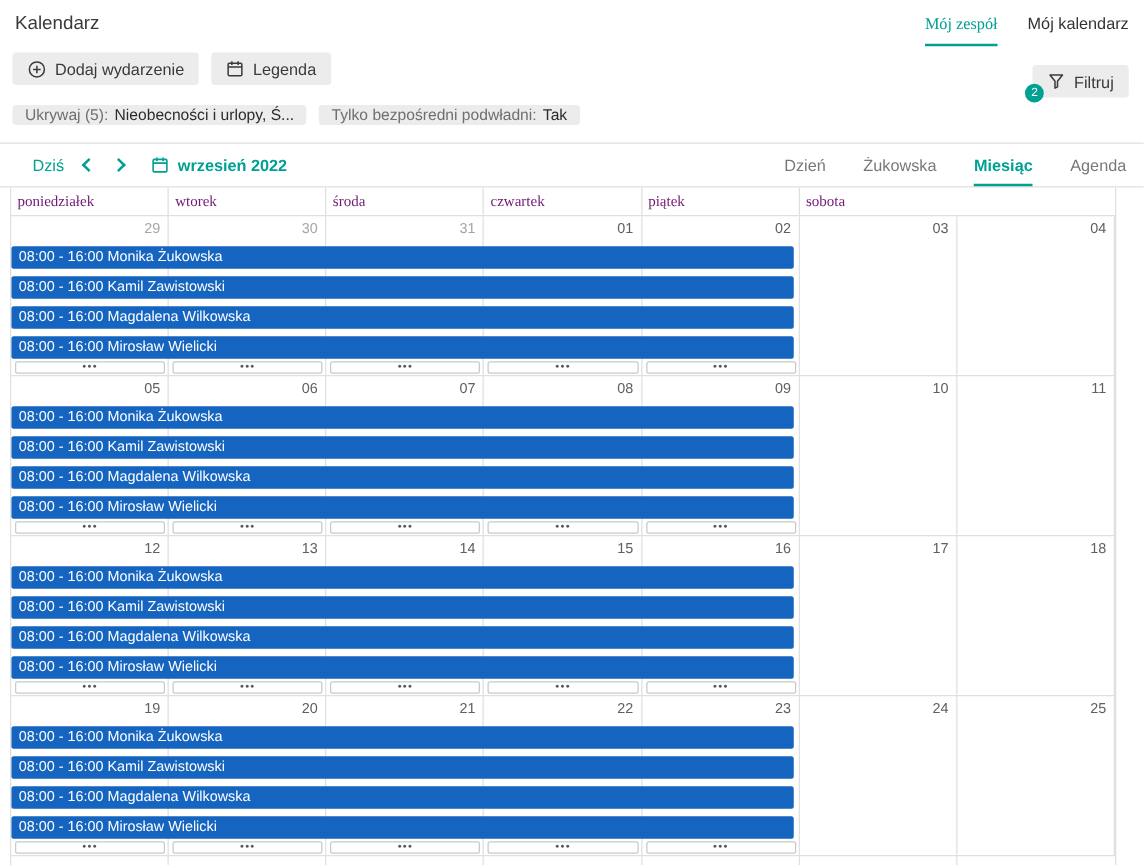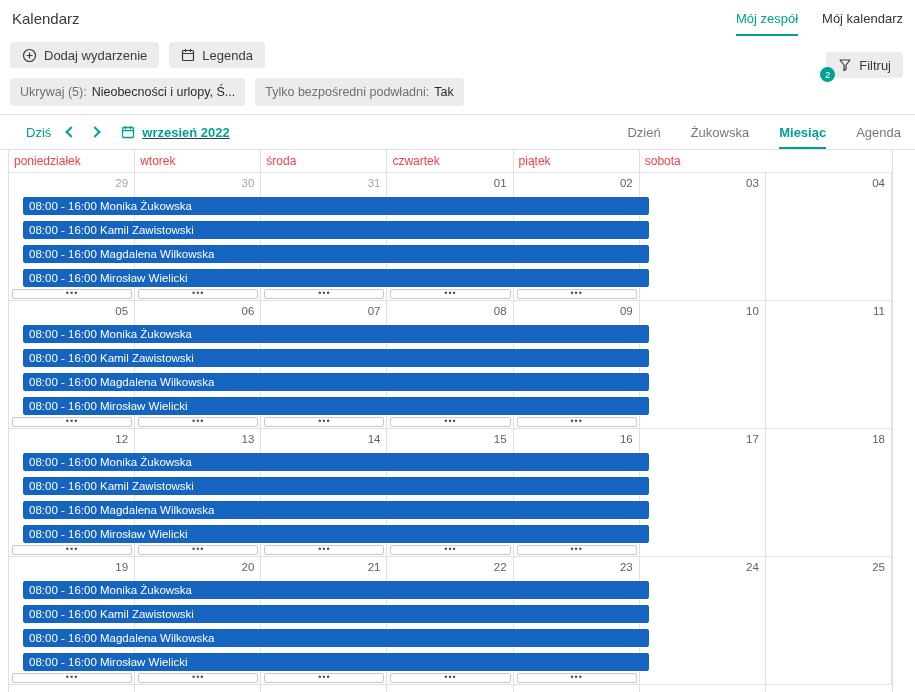--- a/index.html
+++ b/index.html
@@ -14,66 +14,66 @@
   html,body{margin:0;padding:0;}
   body{
     width:915px;height:692px;overflow:hidden;background:#fff;
     font-family:"Liberation Sans",sans-serif;color:var(--text);position:relative;
   }
   
   .header{height:34px;padding:10px 12px 0 12px;display:flex;justify-content:space-between;align-items:flex-start;}
   .page-title{font-size:15px;font-weight:500;color:#3a3a3a;}
   .top-tabs{display:flex;gap:24px;font-size:13px;margin-top:1px;}
   .top-tab{padding-bottom:8px;color:#333;cursor:pointer;}
-  .top-tab.active{color:var(--accent);border-bottom:2px solid var(--accent);}
+  .top-tab.active{color:var(--accent);border-bottom:2px solid var(--accent);font-family:Liberation Serif, serif;}
   
   .toolbar{height:36px;padding:6px 12px 0 10px;display:flex;align-items:center;gap:10px;}
   .btn{display:inline-flex;align-items:center;gap:7px;background:var(--btn-bg);border:none;border-radius:3px;
        height:26px;padding:0 12px;font-size:13px;color:#3a3a3a;font-family:inherit;cursor:pointer;justify-content:center;}
   .filter-wrap{margin-left:auto;position:relative;margin-top:20px;}
   .badge{position:absolute;left:-6px;bottom:-4px;width:15px;height:15px;border-radius:50%;
          background:var(--accent);color:#fff;font-size:9.5px;display:flex;align-items:center;justify-content:center;}
   
   .filters{height:36px;padding:8px 12px 0 10px;display:flex;align-items:center;gap:10px;}
   .search{position:relative;width:178px;}
   .search input{width:100%;height:25px;border:1px solid #c8c8c8;border-radius:4px;padding:0 28px 0 10px;
                 font-size:12.5px;color:#333;font-family:inherit;outline:none;}
   .search input::placeholder{color:#9e9e9e;}
   .search .mag{position:absolute;right:7px;top:5px;}
-  .chip{background:var(--btn-bg);border-radius:3px;height:28px;display:inline-flex;align-items:center;
+  .chip{background:var(--btn-bg);border-radius:3px;height:16px;display:inline-flex;align-items:center;
         padding:0 10px;font-size:12.5px;gap:5px;cursor:pointer;white-space:nowrap;}
   .chip .lab{color:#6f6f6f;} .chip .val{color:#2b2b2b;}
   
   .cal-toolbar{margin-top:8px;border-top:1px solid var(--border);border-bottom:1px solid var(--border);
                height:36px;display:flex;align-items:stretch;padding:0 14px 0 26px;}
   .cal-left{display:flex;align-items:center;gap:16px;}
   .today-btn{color:var(--accent);font-size:13px;font-weight:500;background:none;border:none;font-family:inherit;cursor:pointer;padding:0;}
   .chev{width:8px;height:8px;border-left:2px solid var(--accent);border-bottom:2px solid var(--accent);display:inline-block;cursor:pointer;}
   .chev.left{transform:rotate(45deg);}
   .chev.right{transform:rotate(225deg);}
-  .month-group{display:flex;gap:7px;margin-left:6px;cursor:pointer;text-decoration:underline;}
+  .month-group{display:flex;gap:7px;margin-left:6px;cursor:pointer;}
   .month-label{color:var(--accent);font-size:13px;font-weight:600;}
   .view-tabs{margin-left:auto;display:flex;gap:30px;font-size:13px;color:#787878;}
   .view-tab{display:flex;align-items:center;position:relative;cursor:pointer;}
   .view-tab.active{color:var(--accent);font-weight:600;}
   .view-tab.active::after{content:'';position:absolute;left:0;right:0;bottom:0;height:2px;background:var(--accent);}
   
   .grid{margin:0 22px 0 8px;}
   .day-headers{display:grid;grid-template-columns:repeat(7,1fr);height:23px;
                border:1px solid var(--border);border-top:none;}
-  .day-header{font-size:12px;color:#ef4444;padding:4px 0 0 5px;border-right:1px solid var(--border);}
+  .day-header{font-size:12px;color:#701a75;padding:4px 0 0 5px;border-right:1px solid var(--border);font-family:Liberation Serif, serif;}
   .day-header:last-child{border-right:none;}
   .day-header.current{box-shadow:inset 0 -2px 0 var(--accent);}
   .weeks{height:519px;overflow:hidden;border-left:1px solid var(--border);border-right:1px solid var(--border);}
   .week{position:relative;height:128px;border-bottom:1px solid var(--border);display:grid;grid-template-columns:repeat(7,1fr);}
   .cell{border-right:1px solid var(--border);position:relative;}
   .cell:last-child{border-right:none;}
   .date-num{position:absolute;top:4px;right:6px;font-size:11.5px;color:#606060;}
   .date-num.muted{color:var(--muted);}
-  .event{position:absolute;left:14px;width:calc(500%/7 - 5px);height:18px;line-height:18px;
+  .event{position:absolute;left:0;width:calc(500%/7 - 5px);height:18px;line-height:18px;
          background:var(--event-blue);color:#fff;font-size:11.5px;border-radius:2px;padding-left:6px;
          white-space:nowrap;overflow:hidden;cursor:pointer;}
   .more-btn{position:absolute;top:116px;height:10px;width:calc(100%/7 - 6px);background:#fff;
             border:1px solid #c9c9c9;border-radius:2px;font-size:9px;line-height:7px;text-align:center;
             color:#555;letter-spacing:1px;cursor:pointer;overflow:hidden;}
   svg{display:block;}
 </style>
 </head>
 <body>
 

